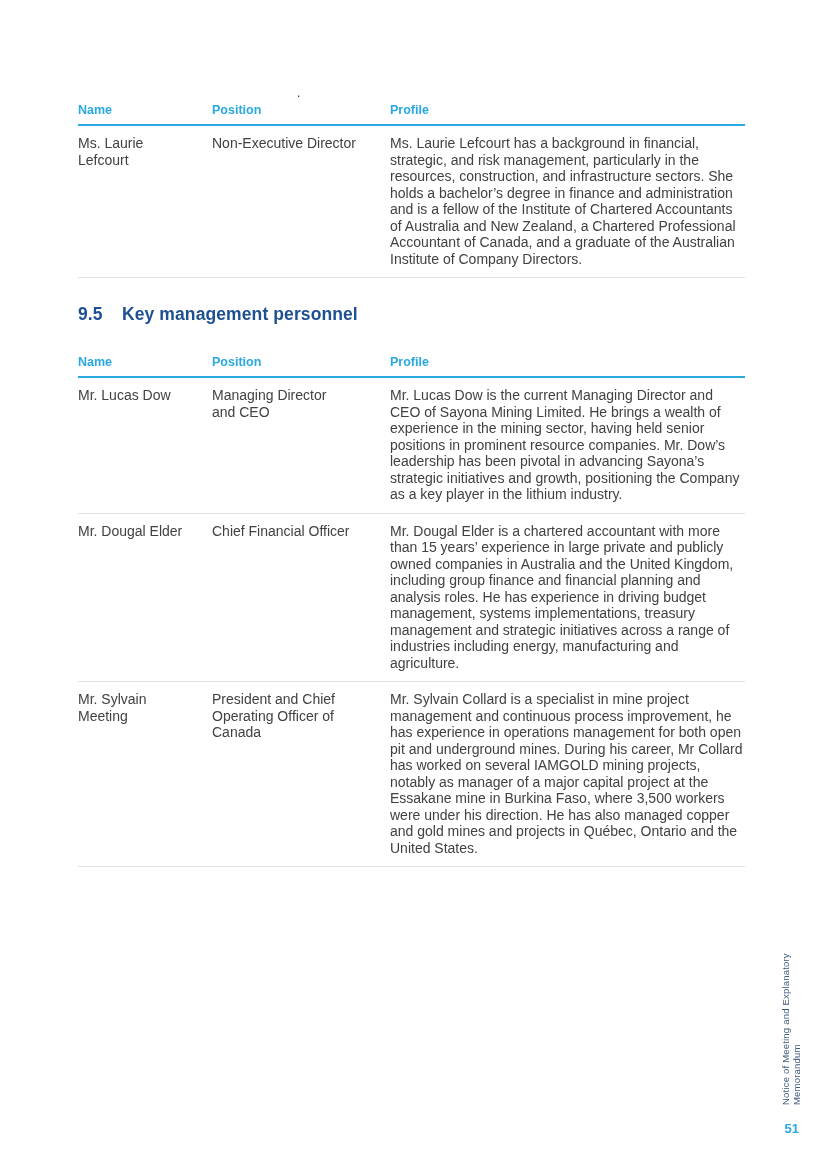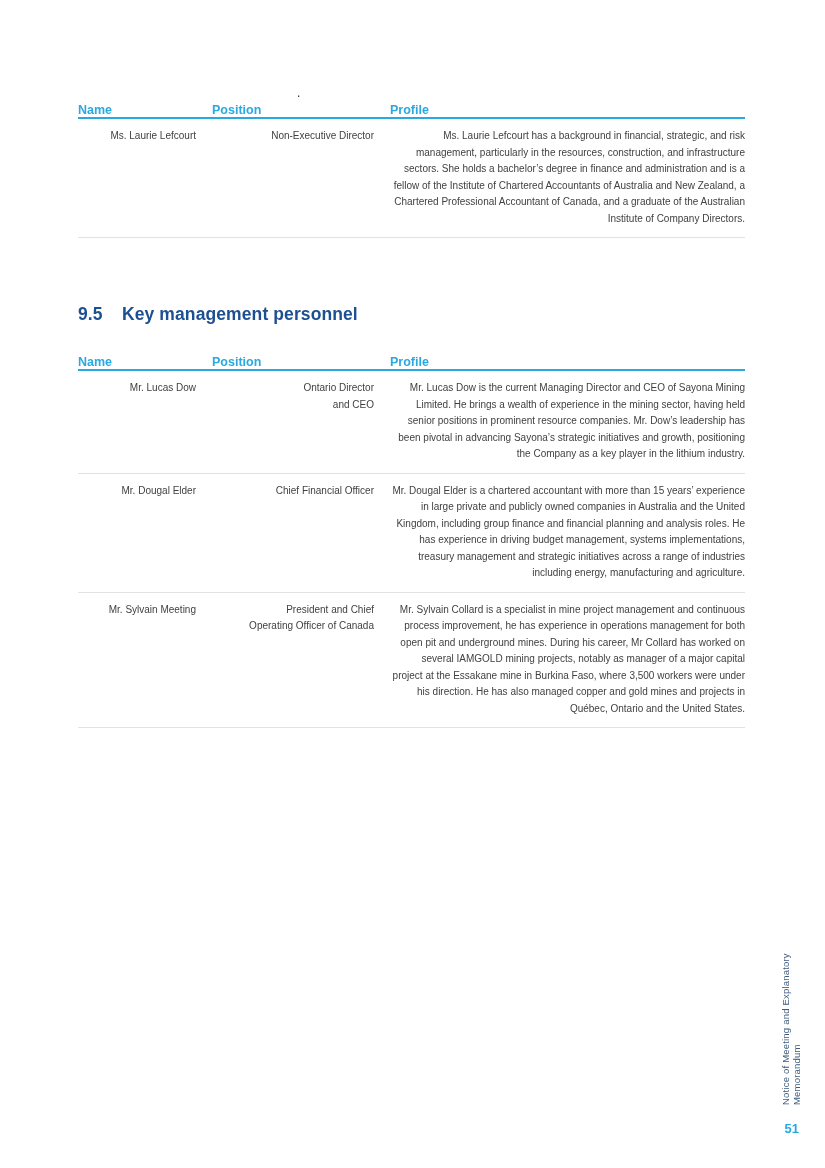--- a/index.html
+++ b/index.html
@@ -29,40 +29,40 @@
   .doc-table {
     position: absolute;
     left: 78px;
     width: 667px;
   }
   .doc-table.first { top: 103px; }
   .doc-table.second { top: 355px; }
   .thead {
     display: grid;
     grid-template-columns: 134px 178px 1fr;
+    padding-bottom: 7px;
     border-bottom: 2px solid var(--accent-cyan);
   }
   .th {
     color: var(--accent-cyan);
     font-weight: bold;
     font-size: 12.5px;
   }
   .trow {
     display: grid;
     grid-template-columns: 134px 178px 1fr;
     padding: 9px 0 10px 0;
     border-bottom: 1px solid var(--divider);
   }
   .td {
-    font-size: 10px;
+    font-size: 14px;
     line-height: 16.5px;
     color: var(--body-text);
     white-space: pre-line;
     padding-right: 16px;
-    text-align: right;
   }
   .td.prof { padding-right: 0; }
   .section-heading {
     position: absolute;
     left: 78px;
     top: 304px;
     font-size: 17.5px;
     font-weight: bold;
     color: var(--heading-navy);
     letter-spacing: 0.1px;
@@ -119,21 +119,21 @@
 
 <section class="doc-table second">
   <div class="thead">
     <div class="th">Name</div>
     <div class="th">Position</div>
     <div class="th">Profile</div>
   </div>
 
     <div class="trow">
       <div class="td name">Mr. Lucas Dow</div>
-      <div class="td pos">Ontario Director
+      <div class="td pos">Managing Director
 and CEO</div>
       <div class="td prof">Mr. Lucas Dow is the current Managing Director and CEO of Sayona Mining Limited. He brings a wealth of experience in the mining sector, having held senior positions in prominent resource companies. Mr. Dow’s leadership has been pivotal in advancing Sayona’s strategic initiatives and growth, positioning the Company as a key player in the lithium industry.</div>
     </div>
 
     <div class="trow">
       <div class="td name">Mr. Dougal Elder</div>
       <div class="td pos">Chief Financial Officer</div>
       <div class="td prof">Mr. Dougal Elder is a chartered accountant with more than 15 years’ experience in large private and publicly owned companies in Australia and the United Kingdom, including group finance and financial planning and analysis roles. He has experience in driving budget management, systems implementations, treasury management and strategic initiatives across a range of industries including energy, manufacturing and agriculture.</div>
     </div>
 

